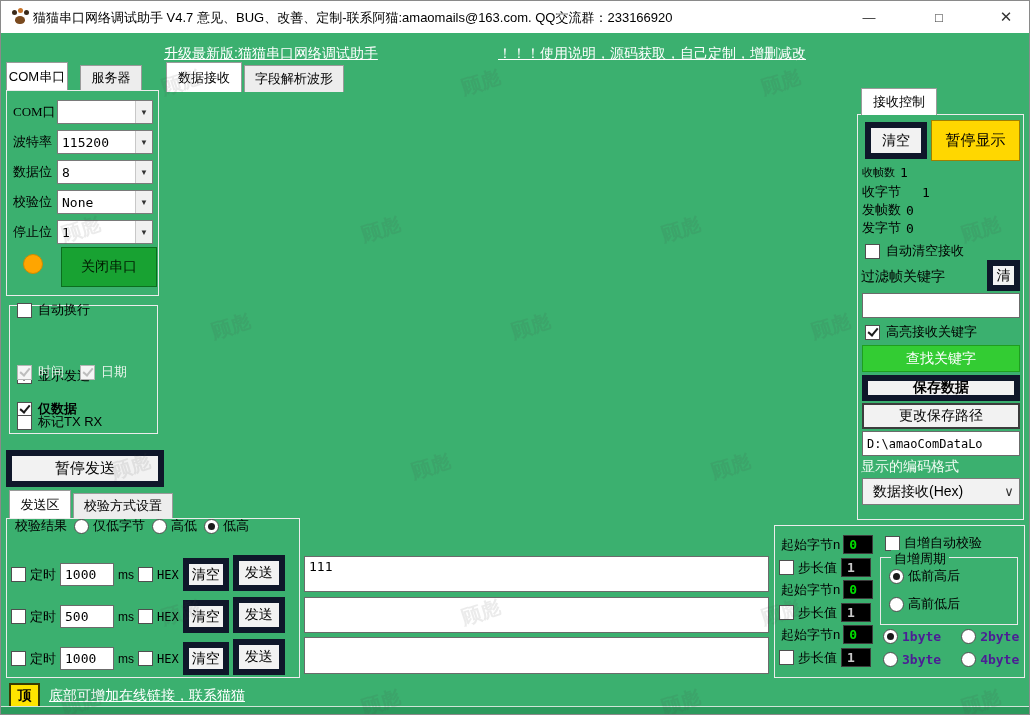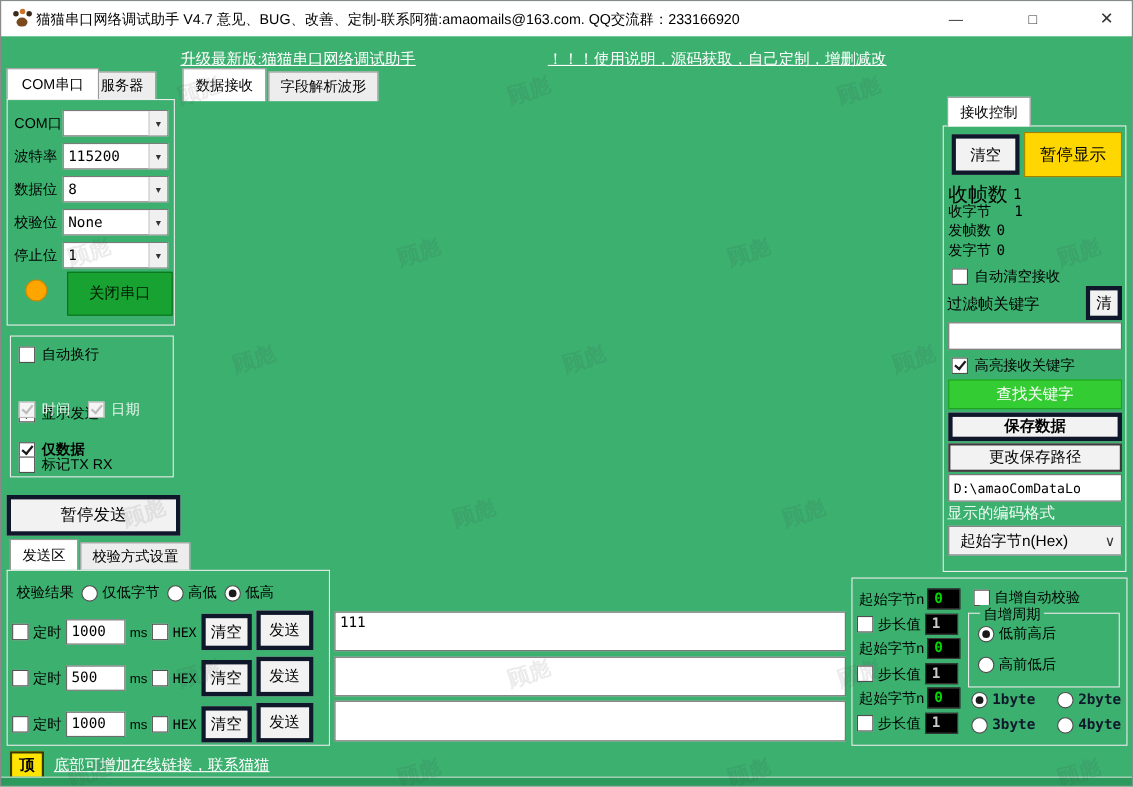--- a/index.html
+++ b/index.html
@@ -11,60 +11,60 @@
   .paw::before{content:"";position:absolute;left:4px;top:8px;width:10px;height:8px;border-radius:50% 50% 46% 46%;background:#7a4a1f;}
   .paw::after{content:"";position:absolute;left:1px;top:2px;width:5px;height:5px;border-radius:50%;background:#3a2a1a;box-shadow:6px -2px 0 #c8742a,12px 0 0 #3a2a1a;}
   .link{position:absolute;color:#fff;text-decoration:underline;font-size:14px;white-space:nowrap;cursor:pointer;}
   .menubox{position:absolute;left:858px;top:45px;width:152px;height:27px;background:#fff;border:1px solid #cfcfcf;display:flex;align-items:center;}
   .menuitem{font-size:14px;color:#000;padding:0 14px;cursor:default;}
   .tab{position:absolute;display:flex;align-items:center;justify-content:center;font-size:13px;color:#000;background:#ededed;border:1px solid #9a9a9a;border-bottom:none;box-sizing:border-box;white-space:nowrap;cursor:default;}
   .tab.active{background:#ffffff;z-index:3;}
   .gbox{position:absolute;border:1px solid #ececec;box-sizing:border-box;}
   .lbl{position:absolute;font-size:13px;color:#000;white-space:nowrap;}
   .row{position:absolute;display:flex;align-items:center;white-space:nowrap;}
-  .btn{position:absolute;display:flex;align-items:center;justify-content:center;background:#f2f2f2;border:4px solid #0f172a;font-size:14px;color:#000;box-sizing:border-box;cursor:default;}
+  .btn{position:absolute;display:flex;align-items:center;justify-content:center;background:#f2f2f2;border:6px solid #0f172a;font-size:14px;color:#000;box-sizing:border-box;cursor:default;}
   .combo{position:absolute;background:#fff;border:1px solid #7a7a7a;display:flex;align-items:center;box-sizing:border-box;}
   .combo .val{flex:1;padding:1px 4px;font-family:"DejaVu Sans Mono",monospace;font-size:13px;color:#000;overflow:hidden;white-space:nowrap;}
   .combo .arr{width:16px;align-self:stretch;display:flex;align-items:center;justify-content:center;font-size:8px;color:#333;background:#f0f0f0;border-left:1px solid #c8c8c8;}
   .cb{width:15px;height:15px;background:#fff;border:1px solid #4f4f4f;display:inline-block;position:relative;flex:none;box-sizing:border-box;}
   .cb.on::after{content:"";position:absolute;left:4px;top:0px;width:4px;height:8px;border:solid #1a1a1a;border-width:0 2px 2px 0;transform:rotate(40deg);}
   .cb.dis{border-color:#b5b5b5;background:#f5f5f5;}
   .cb.dis.on::after{border-color:#bdbdbd;}
   .rb{width:15px;height:15px;background:#fff;border:1px solid #4f4f4f;border-radius:50%;display:inline-block;position:relative;flex:none;box-sizing:border-box;}
   .rb.on::after{content:"";position:absolute;left:3px;top:3px;width:7px;height:7px;border-radius:50%;background:#1a1a1a;}
   .ta{position:absolute;background:#fff;border:1px solid #6b6b6b;font-family:"DejaVu Sans Mono",monospace;font-size:13px;color:#000;padding:2px 4px;box-sizing:border-box;}
   .bfield{background:#000;border:1px solid #3c3c3c;color:#00dc00;font-family:"DejaVu Sans Mono",monospace;font-size:13px;font-weight:bold;padding:0 5px;display:flex;align-items:center;box-sizing:border-box;height:19px;}
   .bfield.step{color:#c9c9c9;}
   .wm{position:absolute;inset:0;pointer-events:none;z-index:60;}
   .wm span{position:absolute;font-size:20px;font-weight:bold;color:rgba(70,70,70,0.11);transform:rotate(-18deg);}
-  .bytelbl{font-family:"DejaVu Sans Mono",monospace;font-size:13px;font-weight:bold;color:#0f172a;}
+  .bytelbl{font-family:"DejaVu Sans Mono",monospace;font-size:13px;font-weight:bold;color:#4c1d95;}
   .gap4{gap:4px;}.gap6{gap:6px;}
 </style>
 </head>
 <body>
 
 <div class="window">
 
   <div class="titlebar">
     <span class="paw"></span>
     <span class="title-text">猫猫串口网络调试助手 V4.7 意见、BUG、改善、定制-联系阿猫:amaomails@163.com. QQ交流群：233166920</span>
     <span class="wctl" style="left:845px;">—</span>
     <span class="wctl" style="left:915px;">□</span>
     <span class="wctl" style="left:982px;font-size:15px;">✕</span>
   </div>
 
   <a class="link" style="left:163px;top:44px;">升级最新版:猫猫串口网络调试助手</a>
   <a class="link" style="left:497px;top:44px;">！！！使用说明，源码获取，自己定制，增删减改</a>
 
-  <div class="tab active" style="left:5px;top:61px;width:84px;height:28px;">COM串口</div>
+  <div class="tab active" style="left:5px;top:61px;width:62px;height:28px;">COM串口</div>
   <div class="tab" style="left:79px;top:64px;width:62px;height:25px;">服务器</div>
   <div class="gbox" style="left:5px;top:89px;width:153px;height:206px;"></div>
 
   <div class="row" style="left:12px;top:99px;width:140px;">
-    <span class="lbl" style="position:static;width:44px;">COM口</span>
+    <span class="lbl" style="position:static;width:44px;font-family:Liberation Serif, serif;">COM口</span>
     <div class="combo" style="position:static;flex:1;height:24px;">
       <span class="val"></span>
       <span class="arr">▼</span>
     </div>
   </div>
   <div class="row" style="left:12px;top:129px;width:140px;">
     <span class="lbl" style="position:static;width:44px;">波特率</span>
     <div class="combo" style="position:static;flex:1;height:24px;">
       <span class="val">115200</span>
       <span class="arr">▼</span>
@@ -89,21 +89,21 @@
     <div class="combo" style="position:static;flex:1;height:24px;">
       <span class="val">1</span>
       <span class="arr">▼</span>
     </div>
   </div>
 
   <div style="position:absolute;left:22px;top:253px;width:18px;height:18px;border-radius:50%;background:#ffa500;border:1px solid #cf8a00;"></div>
   <div class="btn" style="left:60px;top:246px;width:96px;height:40px;background:#18a232;border:1px solid #0b6e1e;color:#001a00;">关闭串口</div>
 
   <div class="gbox" style="left:8px;top:304px;width:149px;height:129px;"></div>
-  <div class="row gap6" style="left:16px;top:312px;">
+  <div class="row gap6" style="left:16px;top:300px;">
     <span class="cb"></span>
     <span style="font-size:13px;">自动换行</span>
   </div>
   <div class="row gap6" style="left:16px;top:337px;margin-top:29px;">
     <span class="cb on"></span>
     <span style="font-size:13px;">显示发送</span>
   </div>
   <div class="row gap6" style="left:16px;top:362px;">
     <span class="cb dis on"></span>
     <span style="font-size:13px;color:#e8f5ec;">时间</span>
@@ -127,21 +127,21 @@
   <div class="tab active" style="left:165px;top:61px;width:76px;height:30px;">数据接收</div>
   <div class="tab" style="left:243px;top:64px;width:100px;height:27px;">字段解析波形</div>
 
   <div class="tab active" style="left:860px;top:87px;width:76px;height:27px;">接收控制</div>
   <div class="gbox" style="left:856px;top:113px;width:167px;height:406px;"></div>
 
   <div class="btn" style="left:864px;top:121px;width:62px;height:37px;">清空</div>
   <div class="btn" style="left:930px;top:119px;width:89px;height:41px;background:#ffd700;border:1px solid #a08000;font-size:15px;">暂停显示</div>
 
   <div class="row" style="left:861px;top:164px;gap:5px;">
-    <span style="font-size:18px;">收帧数</span>
+    <span style="font-size:11px;">收帧数</span>
     <span style="font-size:13px;font-family:'DejaVu Sans Mono',monospace;">1</span>
   </div>
   <div class="row" style="left:861px;top:182px;gap:21px;">
     <span style="font-size:13px;">收字节</span>
     <span style="font-size:13px;font-family:'DejaVu Sans Mono',monospace;">1</span>
   </div>
   <div class="row" style="left:861px;top:200px;gap:5px;">
     <span style="font-size:13px;">发帧数</span>
     <span style="font-size:13px;font-family:'DejaVu Sans Mono',monospace;">0</span>
   </div>
@@ -161,26 +161,26 @@
   <div class="row gap6" style="left:864px;top:322px;">
     <span class="cb on"></span>
     <span style="font-size:13px;">高亮接收关键字</span>
   </div>
   <div class="btn" style="left:861px;top:374px;width:158px;height:26px;font-weight:bold;">保存数据</div>
   <div class="btn" style="left:861px;top:344px;width:158px;height:27px;background:#33cc33;border:1px solid #1f9e1f;color:#fff;">查找关键字</div>
   <div class="btn" style="left:861px;top:402px;width:158px;height:26px;border:2px solid #3c3c3c;">更改保存路径</div>
   <div class="ta" style="left:861px;top:430px;width:158px;height:25px;font-size:12px;display:flex;align-items:center;">D:\amaoComDataLo</div>
   <span class="lbl" style="left:860px;top:457px;color:#f0fbf3;font-size:14px;">显示的编码格式</span>
   <div class="combo" style="left:861px;top:477px;width:158px;height:27px;background:#f2f2f2;">
-    <span class="val" style="font-family:'Liberation Sans',sans-serif;font-size:14px;padding-left:10px;">起始字节n(Hex)</span>
+    <span class="val" style="font-family:'Liberation Sans',sans-serif;font-size:14px;padding-left:10px;">数据接收(Hex)</span>
     <span style="width:20px;text-align:center;font-size:13px;color:#333;">∨</span>
   </div>
 
   <div class="gbox" style="left:5px;top:517px;width:294px;height:160px;"></div>
-  <div class="row" style="left:14px;top:529px;gap:7px;">
+  <div class="row" style="left:14px;top:516px;gap:7px;">
     <span style="font-size:13px;">校验结果</span>
     <span class="row" style="position:static;gap:4px;">
       <span class="rb"></span>
       <span style="font-size:13px;">仅低字节</span>
     </span>
     <span class="row" style="position:static;gap:4px;">
       <span class="rb"></span>
       <span style="font-size:13px;">高低</span>
     </span>
     <span class="row" style="position:static;gap:4px;">

